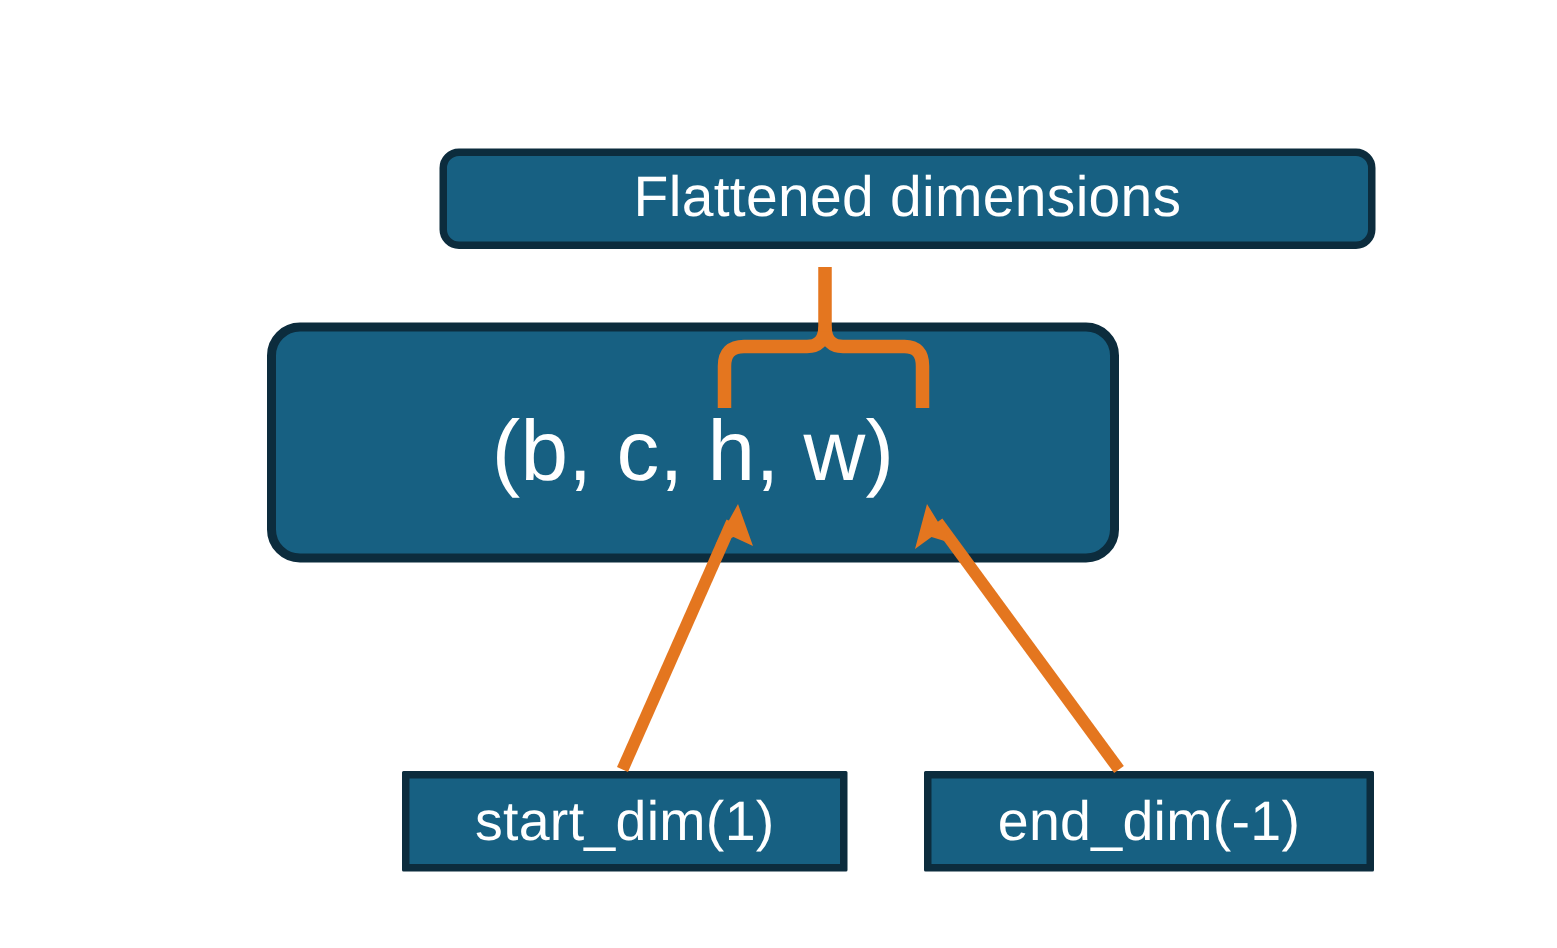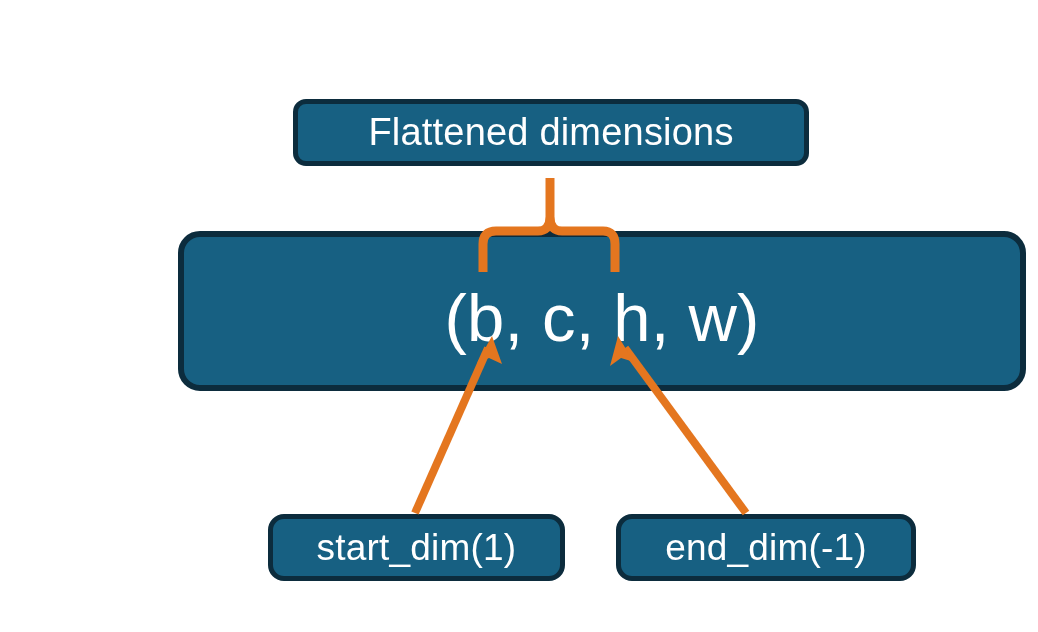--- a/index.html
+++ b/index.html
@@ -16,46 +16,45 @@
     width: 1038px;
     height: 632px;
     background: #ffffff;
     overflow: hidden;
   }
   .box {
     position: absolute;
     box-sizing: border-box;
     background: #176082;
     border: 5px solid #0c2c3d;
-    border-radius: 16px;
+    border-radius: 1px;
     display: flex;
     align-items: center;
     justify-content: center;
     color: #ffffff;
     text-align: center;
     white-space: nowrap;
     letter-spacing: 0.2px;
   }
   #box-flattened {
     left: 293px;
     top: 99px;
-    width: 516px;
+    width: 624px;
     height: 67px;
     border-radius: 13px;
     font-size: 38px;
   }
   #box-shape {
     left: 178px;
     top: 215px;
-    width: 848px;
+    width: 568px;
     height: 160px;
     border-radius: 22px;
     border-width: 6px;
-    font-size: 67px;
-    margin-top: 16px;
+    font-size: 57px;
   }
   #box-shape .shape-text {
     position: relative;
     top: 6px;
   }
   #box-start-dim {
     left: 268px;
     top: 514px;
     width: 297px;
     height: 67px;

